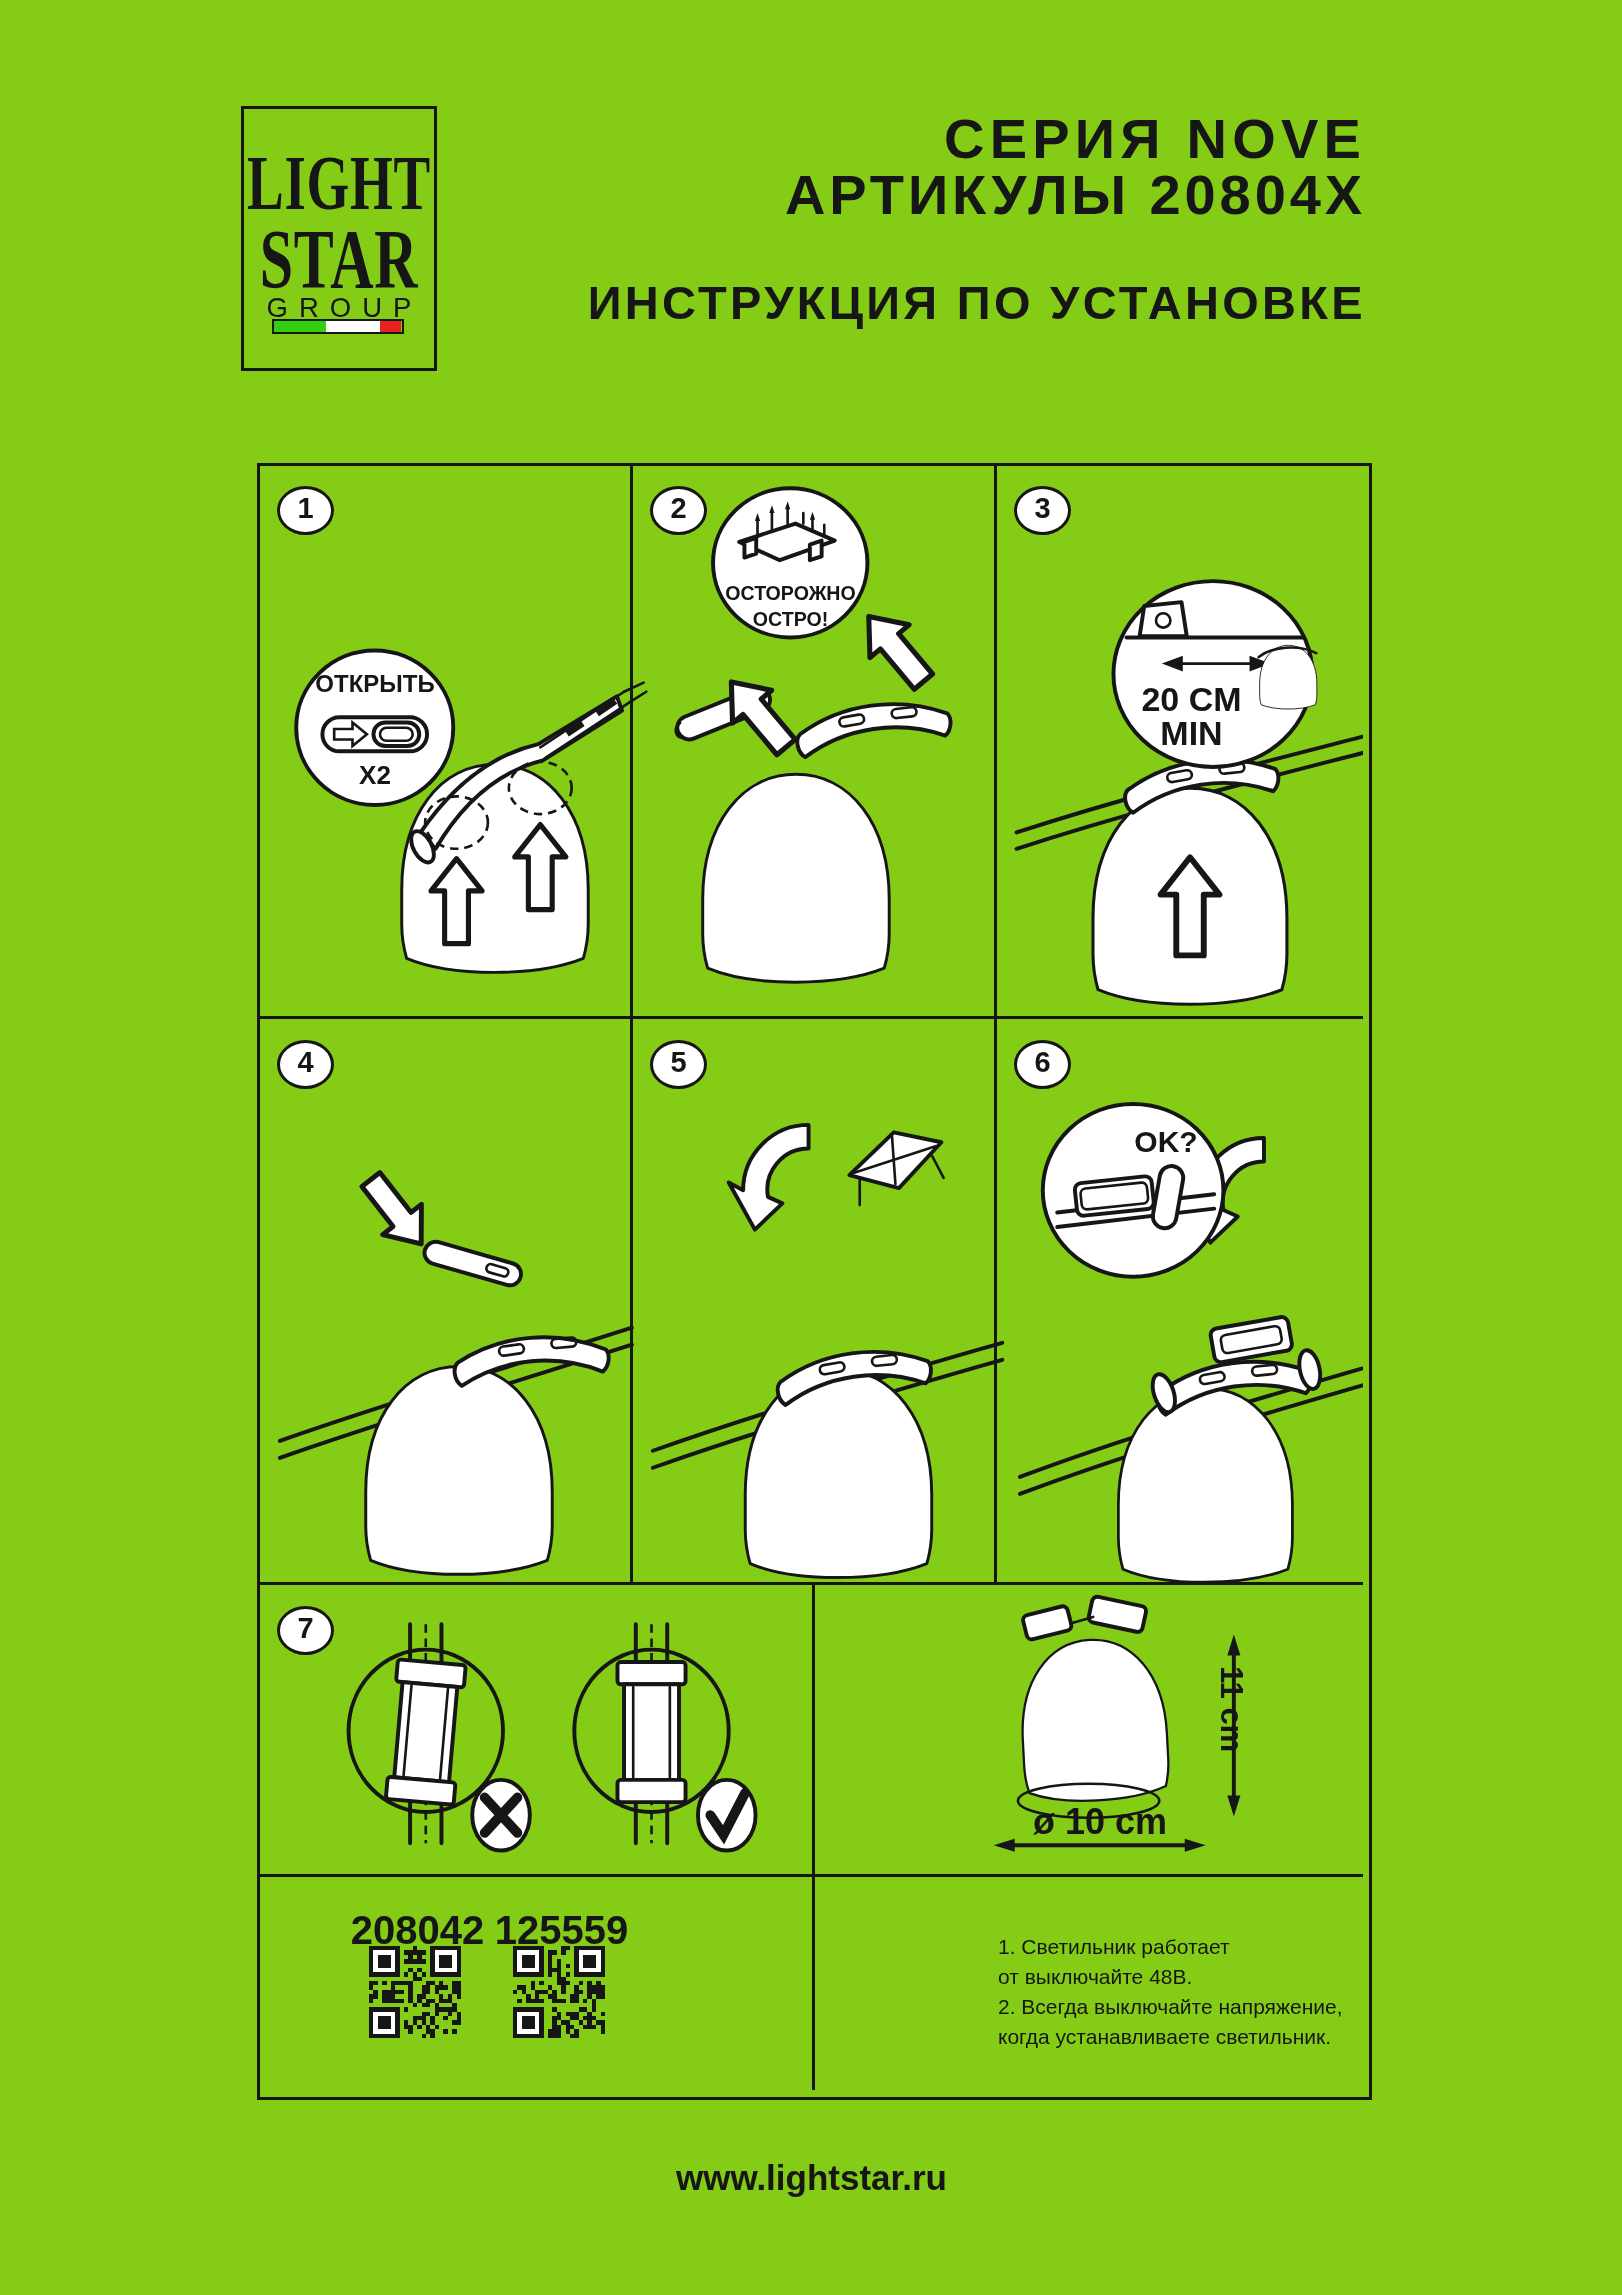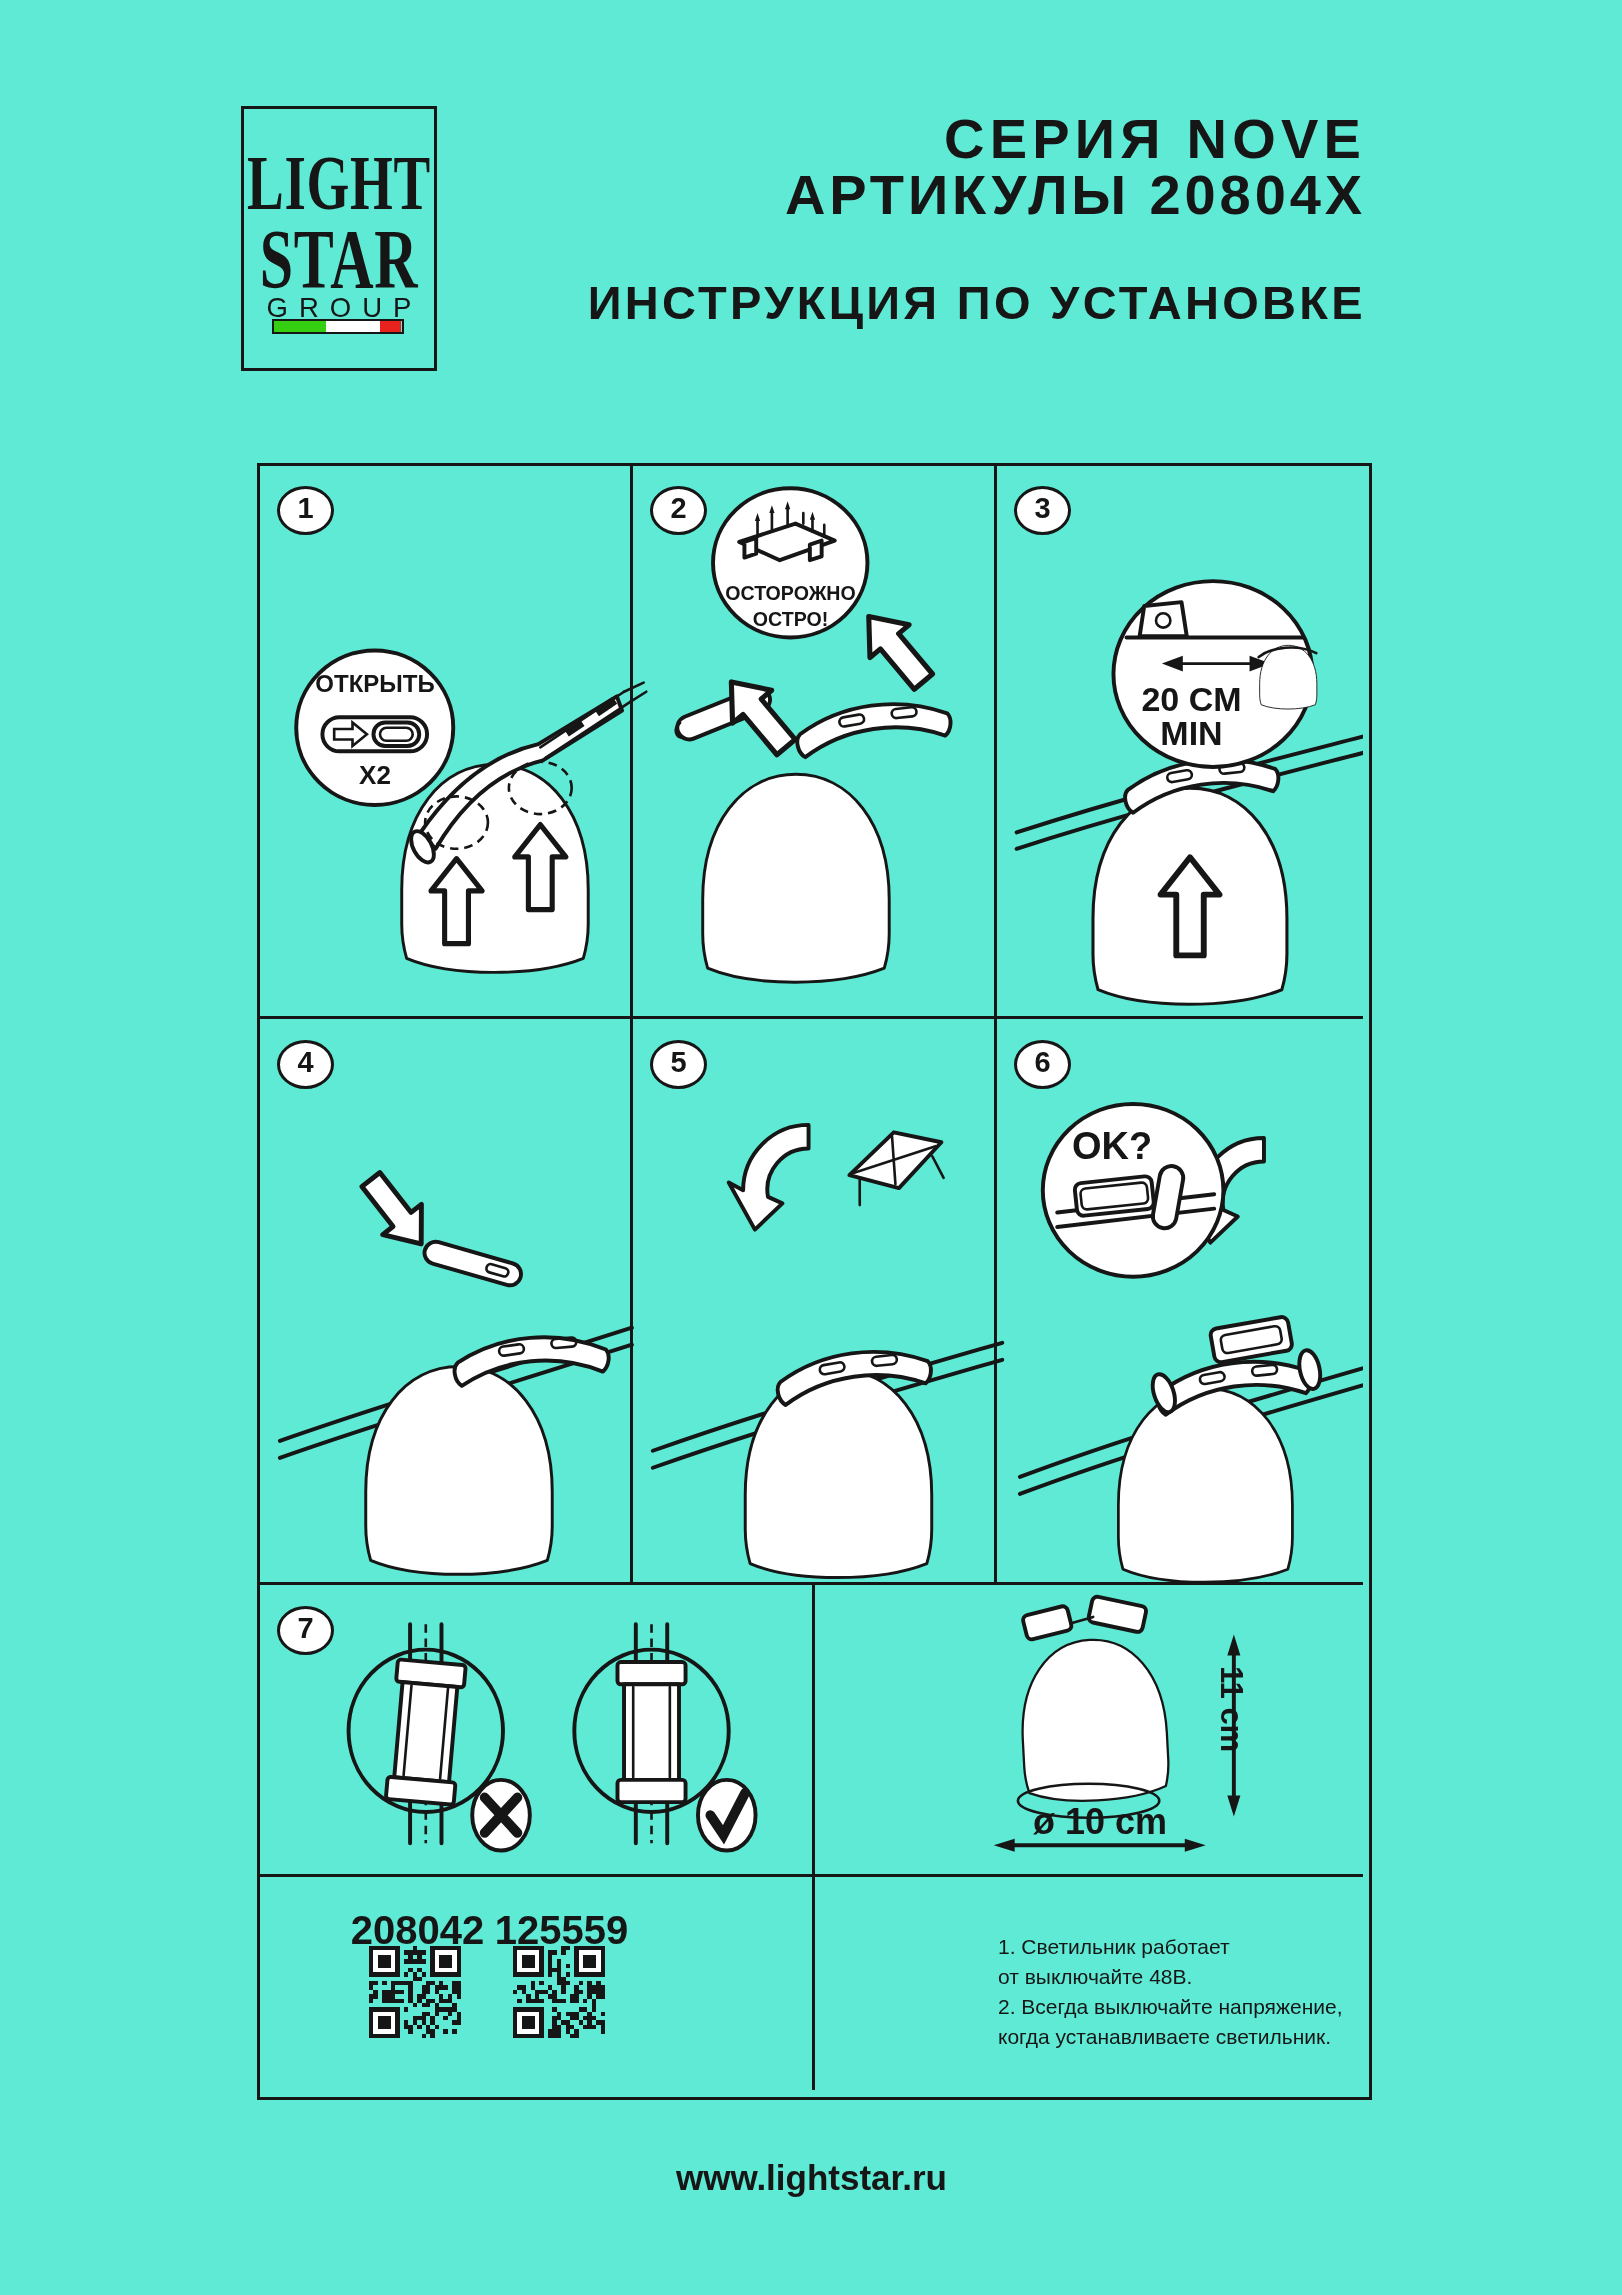--- a/index.html
+++ b/index.html
@@ -1,16 +1,16 @@
 <!DOCTYPE html>
 <html style="font-size:10.5px"><head>
 <meta charset="utf-8">
 <style>
   html,body{margin:0;padding:0;background:#fff;}
-  #page{position:relative;width:1623px;height:2295px;background:#5eead4;overflow:hidden;
+  #page{position:relative;width:1623px;height:2295px;background:#84cc16;overflow:hidden;
         font-family:"Liberation Sans",sans-serif;color:#161616;}
   .abs{position:absolute;}
   .ctr{text-align:center;}
 
   
   #logo-box{left:241px;top:106px;width:190px;height:259px;border:3.3px solid #161616;}
   .logo-word{left:0;right:0;text-align:center;font-family:"Liberation Serif",serif;font-weight:bold;
              transform-origin:center top;}
   #logo-light{top:29px;font-size:55px;letter-spacing:0.7px;transform:scaleY(1.42);}
   #logo-star{top:102px;font-size:60px;letter-spacing:0.7px;transform:scaleY(1.42);}
@@ -29,21 +29,21 @@
   #grid{left:257px;top:463px;width:1109px;height:1631px;border:3.3px solid #161616;}
   .divider{background:#161616;}
   .num-circle{width:51px;height:43px;border:3.3px solid #161616;border-radius:50%;
               font-size:29px;font-weight:bold;line-height:38px;text-align:center;background:#fff;}
   .panel-label{font-weight:bold;line-height:1.2;}
 
   #lbl-otkryt{left:38px;top:204px;width:154px;font-size:24px;}
   #lbl-x2{left:38px;top:294px;width:154px;font-size:26px;}
   #lbl-warn{left:450px;top:114px;width:161px;font-size:19.6px;line-height:26px;}
   #lbl-dist{left:866px;top:216px;width:131px;font-size:34px;line-height:34px;}
-  #lbl-ok{left:793px;top:658px;width:118px;font-size:38px;}
+  #lbl-ok{left:847px;top:658px;width:118px;font-size:30px;}
   #lbl-11cm{left:989px;top:1200px;font-size:31px;font-weight:bold;transform:rotate(90deg);
             transform-origin:left top;white-space:nowrap;}
   #lbl-10cm{left:758px;top:1335px;width:164px;font-size:36px;font-weight:bold;}
 
   .qr-label{width:137px;top:1442px;font-size:40px;font-weight:600;text-align:center;}
   .qr-box{top:1480px;width:92px;height:92px;}
   #notes{left:738px;top:1466px;width:419px;font-size:21px;line-height:30px;}
 
   #footer{left:0;top:2158px;width:1623px;text-align:center;font-size:35px;font-weight:bold;}
 

